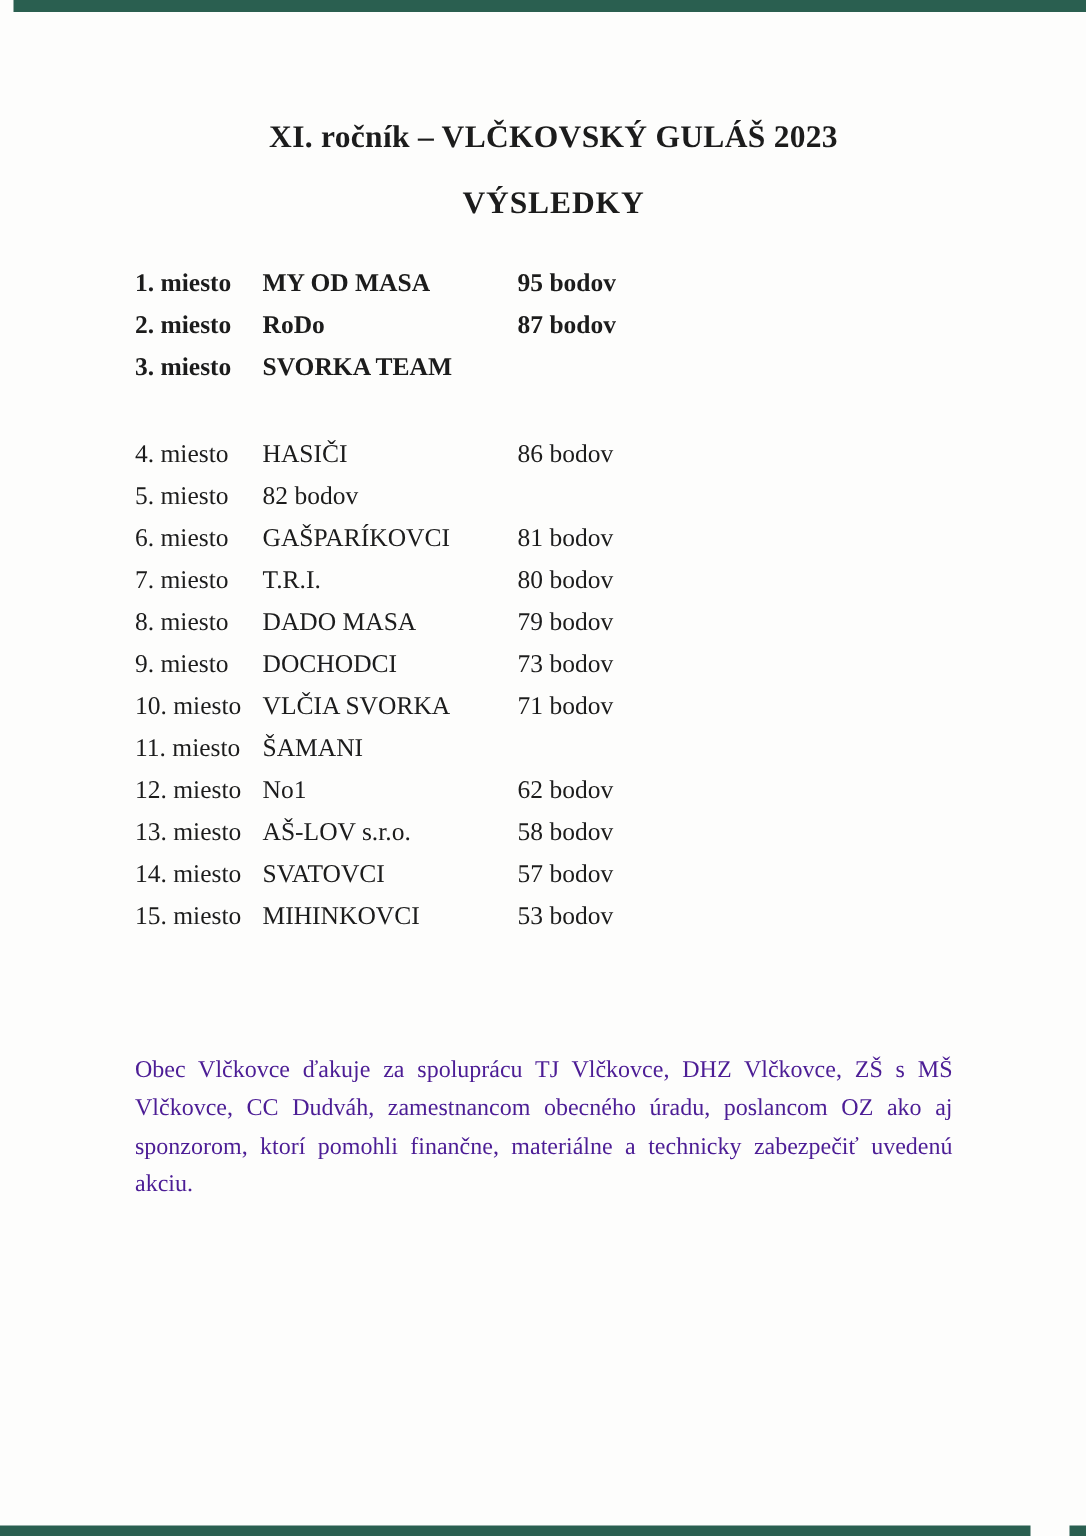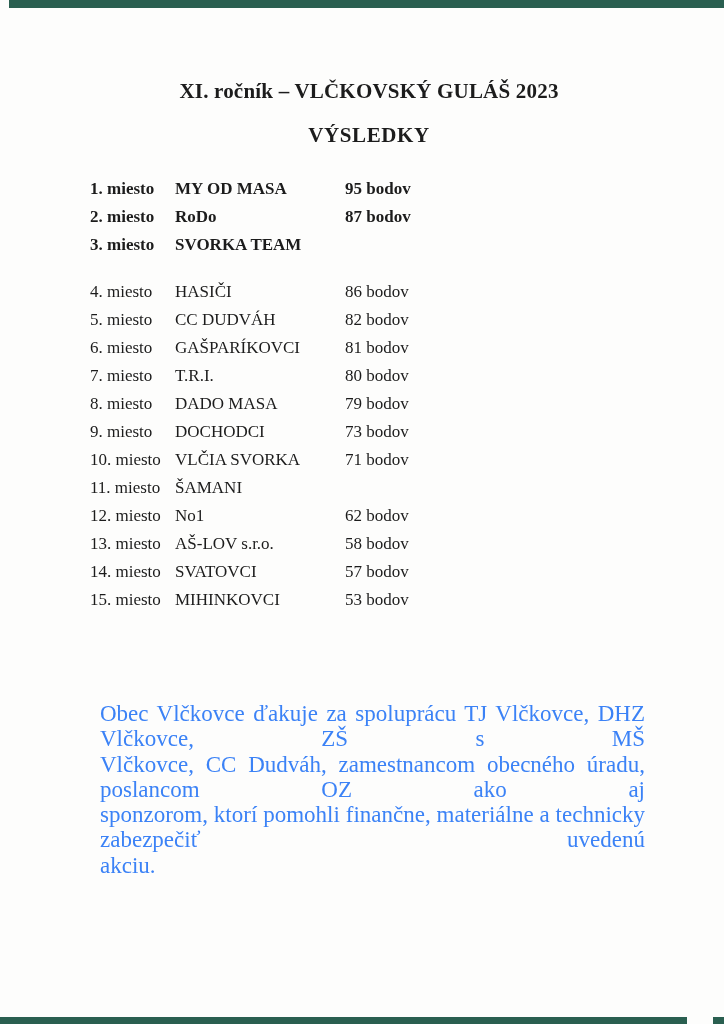--- a/index.html
+++ b/index.html
@@ -61,44 +61,44 @@
     line-height: 24px;
   }
   
   .results {
     position: absolute;
     left: 90px;
     top: 171px;
     width: 480px;
   }
   .results .rest-group {
-    margin-top: 19px;
+    margin-top: 30px;
   }
   .result-row {
     display: flex;
     height: 28px;
     align-items: flex-end;
     font-size: 17px;
     white-space: nowrap;
   }
   .result-row.bold {
     font-weight: bold;
   }
   .result-row .place { width: 85px; flex: 0 0 85px; }
   .result-row .team  { width: 170px; flex: 0 0 170px; }
   .result-row .points { flex: 1 1 auto; }
   
   .ack {
     position: absolute;
-    left: 100px;
+    left: 90px;
     top: 701px;
     width: 545px;
-    font-size: 23px;
+    font-size: 16px;
     line-height: 25.3px;
-    color: #3b82f6;
+    color: #4c1d95;
   }
   .ack-line {
     text-align: justify;
     text-align-last: justify;
     text-justify: inter-word;
     white-space: normal;
   }
   .ack-line.last {
     text-align: left;
     text-align-last: left;
@@ -136,21 +136,20 @@
   </div>
       </div>
     <div class="rest-group">
         <div class="result-row">
     <span class="place">4. miesto</span>
     <span class="team">HASIČI</span>
     <span class="points">86 bodov</span>
   </div>
         <div class="result-row">
     <span class="place">5. miesto</span>
-    <span class="team">CC DUDVÁH</span>
     <span class="points">82 bodov</span>
   </div>
         <div class="result-row">
     <span class="place">6. miesto</span>
     <span class="team">GAŠPARÍKOVCI</span>
     <span class="points">81 bodov</span>
   </div>
         <div class="result-row">
     <span class="place">7. miesto</span>
     <span class="team">T.R.I.</span>

